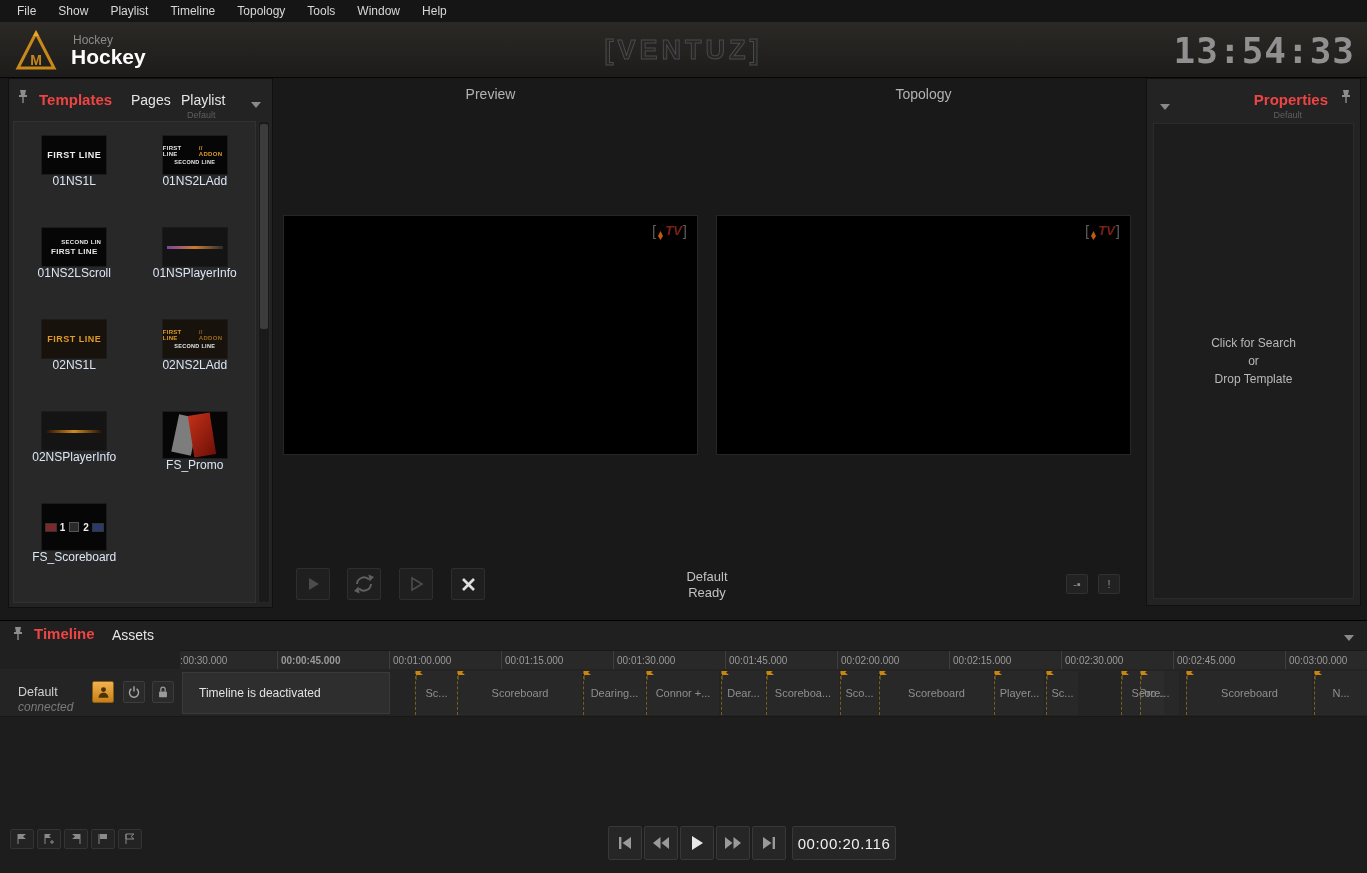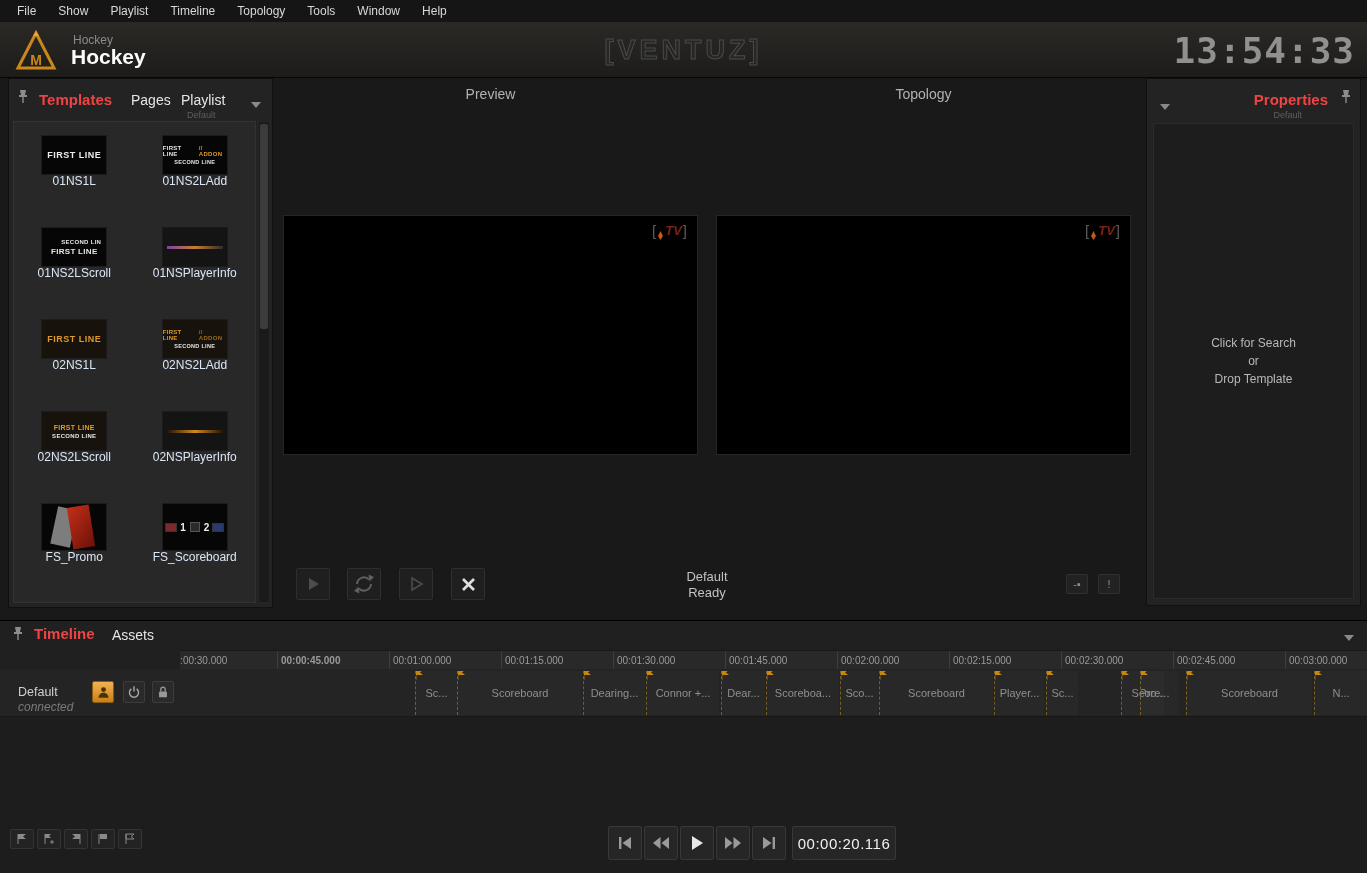--- a/index.html
+++ b/index.html
@@ -187,27 +187,20 @@
           <div class="tmb" style="background:#17120b;">
             <span class="t-row">
               <span class="t-sm-o">FIRST LINE</span>
               <span class="t-sm-o" style="color:#9a6a1a;">// ADDON</span>
             </span>
             <span class="t-sm" style="font-size:5.5px;">SECOND LINE</span>
           </div>
           <span class="tpl-label">02NS2LAdd</span>
         </div>
 
-        <div class="tpl-item">
-          <div class="tmb" style="background:#17120b;">
-            <span class="t-sm-o" style="font-size:7px;">FIRST LINE</span>
-            <span class="t-sm">SECOND LINE</span>
-          </div>
-          <span class="tpl-label">02NS2LScroll</span>
-        </div>
 
         <div class="tpl-item">
           <div class="tmb" style="background:#141414;">
             <span class="grad-bar2"></span>
           </div>
           <span class="tpl-label">02NSPlayerInfo</span>
         </div>
 
         <div class="tpl-item">
           <div class="tmb tall">
@@ -365,20 +358,21 @@
             <line x1="8" y1="1.5" x2="8" y2="7.5" stroke="#a8a8a8" stroke-width="1.6"></line>
           </svg>
       </div>
       <div class="mch-btn mch-dark" style="left:152px;top:12px;">
         <svg width="14" height="14" viewBox="0 0 16 16">
             <rect x="3.5" y="7.5" width="9" height="6.5" rx="1" fill="#9a9a9a"></rect>
             <path d="M5.5 7.5V5a2.5 2.5 0 0 1 5 0v2.5" fill="none" stroke="#9a9a9a" stroke-width="1.5"></path>
           </svg>
       </div>
 
+      <div class="deact">Timeline is deactivated</div>
 
       <div class="clip" style="left:415px;width:42px;">
         <span class="flag"><svg width="9" height="10" viewBox="0 0 9 10">
               <path d="M1 0v10" stroke="#8a6a1a"></path>
               <path d="M1 0h7l-3 2.5 3 2.5H1z" fill="#c8860a"></path>
             </svg></span>
         <span>Sc...</span>
       </div>
       <div class="clip" style="left:457px;width:125px;">
         <span class="flag"><svg width="9" height="10" viewBox="0 0 9 10">

